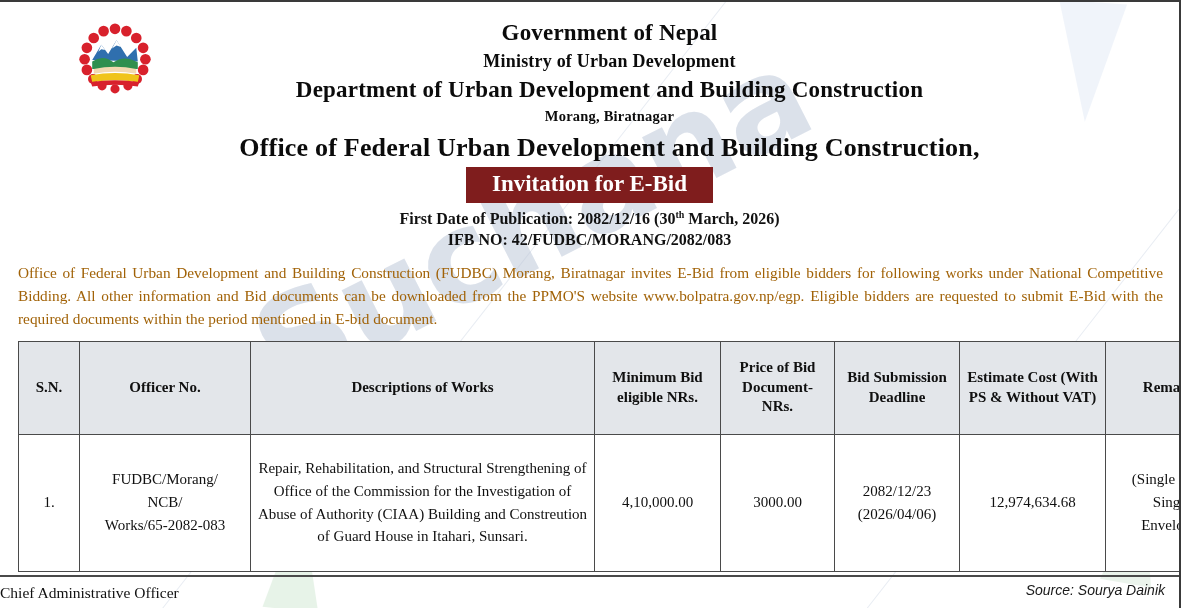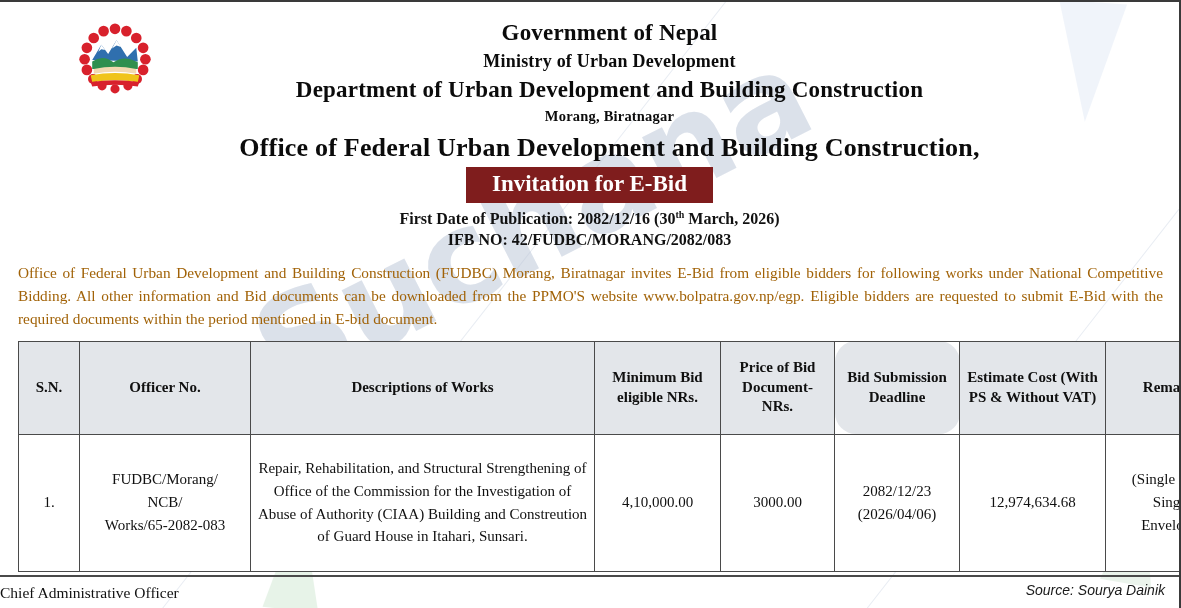--- a/index.html
+++ b/index.html
@@ -204,21 +204,21 @@
     font-size: 15px;
     line-height: 1.52;
     padding: 9px 6px;
     height: 118px;
   }
   .col-sn    { width: 52px; }
   .col-cno   { width: 162px; }
   .col-desc  { width: 335px; }
   .col-minbid{ width: 117px; }
   .col-price { width: 105px; }
-  .col-dead  { width: 116px; border-radius: 21px; }
+  .col-dead  { width: 116px; }
   .col-est   { width: 137px; }
   .col-rem   { width: 124px; }
 
   .cell-multiline { white-space: pre-line; }
 
   
   .sign {
     text-align: left;
     font-size: 15.5px;
     margin: 12px 18px 0 0;

